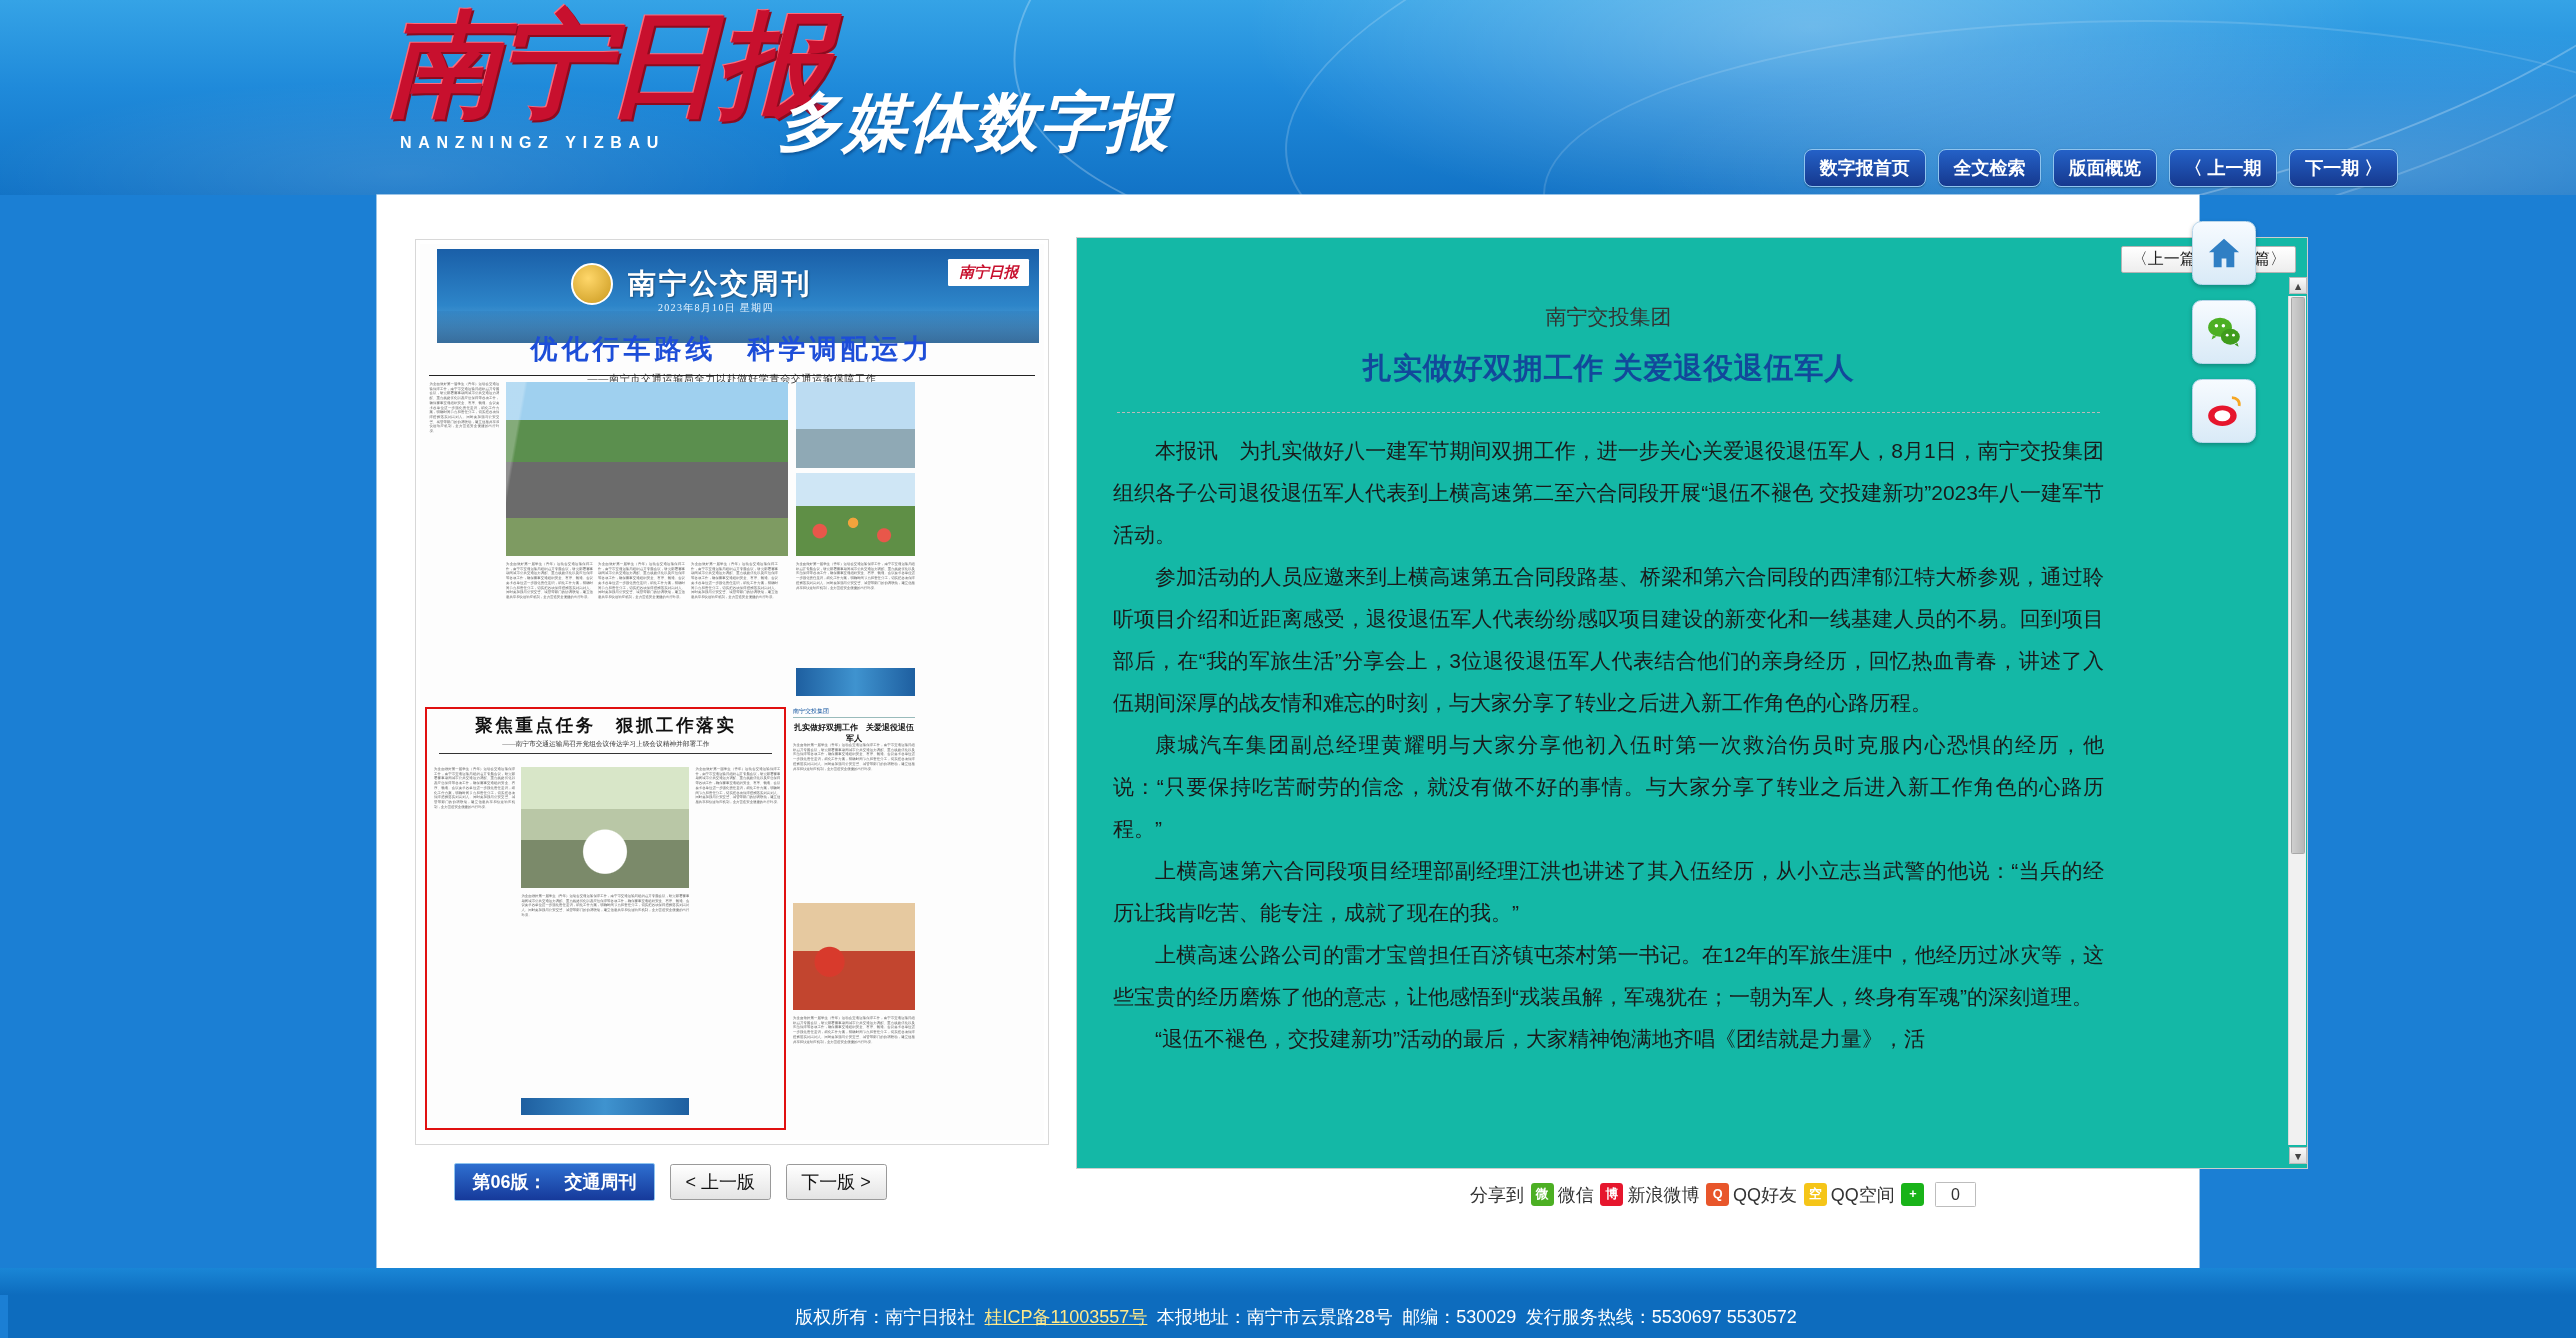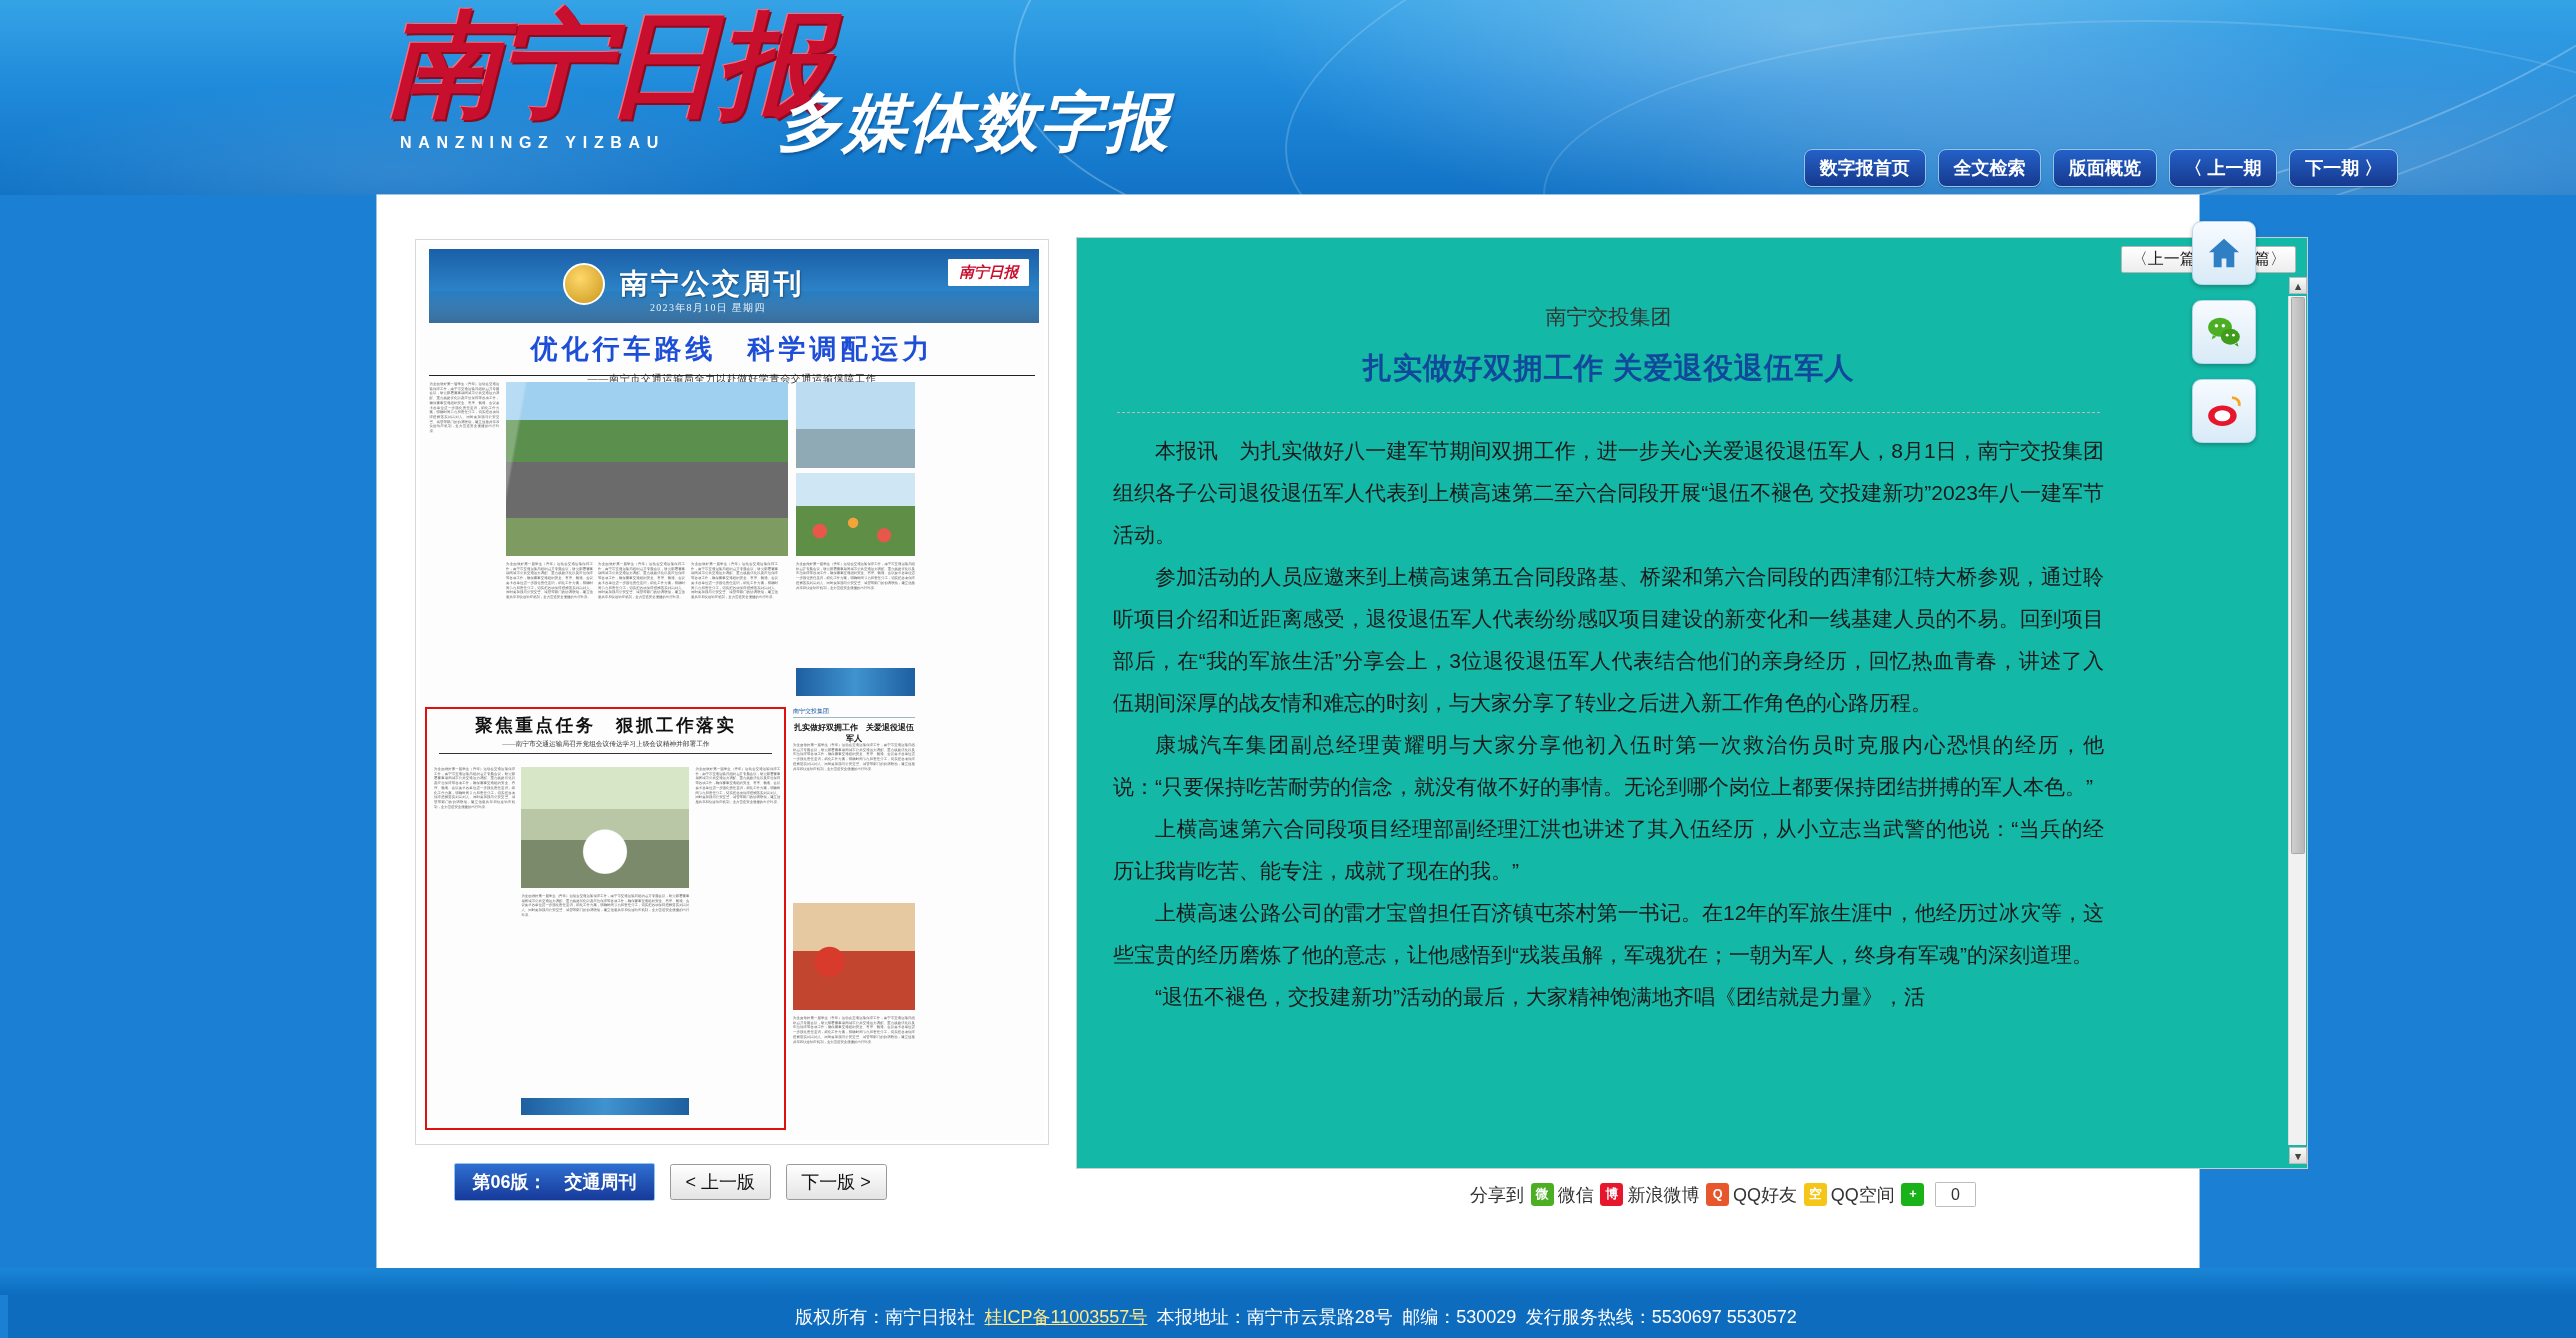--- a/index.html
+++ b/index.html
@@ -82,21 +82,21 @@
     border:0.7px solid #d8d8d8; background:#fff;
     padding:4px;
   }
   #paper {
     position:relative; width:100%; height:100%;
     background:#fdfdfd; overflow:hidden;
     font-family:"Liberation Serif", serif;
   }
   
   #np-masthead {
-    position:absolute; left:9px; top:5.4px; right:5.4px; height:74px;
+    position:absolute; left:17px; top:5.4px; right:5.4px; height:94px;
     background:linear-gradient(180deg,#1a5fa8,#2d85c9 60%, #6fb4e0);
     overflow:hidden;
   }
   #np-masthead .cityline {
     position:absolute; left:0; bottom:0; width:100%; height:32px;
     background:linear-gradient(180deg, rgba(20,80,140,0.1), rgba(10,50,100,0.55));
   }
   #np-badge {
     position:absolute; left:134px; top:13.4px; width:42px; height:42px; border-radius:50%;
     background:radial-gradient(circle at 40% 35%, #ffd76a, #c9981e);
@@ -372,21 +372,21 @@
       <div class="minibtn">下一篇〉</div>
     </div>
 
     <div id="article">
       <div id="art-kicker">南宁交投集团</div>
       <div id="art-title">扎实做好双拥工作 关爱退役退伍军人</div>
       <div id="art-divider"></div>
       <div id="art-body">
         <p>本报讯　为扎实做好八一建军节期间双拥工作，进一步关心关爱退役退伍军人，8月1日，南宁交投集团组织各子公司退役退伍军人代表到上横高速第二至六合同段开展“退伍不褪色 交投建新功”2023年八一建军节活动。</p>
         <p>参加活动的人员应邀来到上横高速第五合同段路基、桥梁和第六合同段的西津郁江特大桥参观，通过聆听项目介绍和近距离感受，退役退伍军人代表纷纷感叹项目建设的新变化和一线基建人员的不易。回到项目部后，在“我的军旅生活”分享会上，3位退役退伍军人代表结合他们的亲身经历，回忆热血青春，讲述了入伍期间深厚的战友情和难忘的时刻，与大家分享了转业之后进入新工作角色的心路历程。</p>
-        <p>康城汽车集团副总经理黄耀明与大家分享他初入伍时第一次救治伤员时克服内心恐惧的经历，他说：“只要保持吃苦耐劳的信念，就没有做不好的事情。无论到哪个岗位上都要保持团结拼搏的军人本色。”</p>
+        <p>康城汽车集团副总经理黄耀明与大家分享他初入伍时第一次救治伤员时克服内心恐惧的经历，他说：“只要保持吃苦耐劳的信念，就没有做不好的事情。与大家分享了转业之后进入新工作角色的心路历程。”</p>
         <p>上横高速第六合同段项目经理部副经理江洪也讲述了其入伍经历，从小立志当武警的他说：“当兵的经历让我肯吃苦、能专注，成就了现在的我。”</p>
         <p>上横高速公路公司的雷才宝曾担任百济镇屯茶村第一书记。在12年的军旅生涯中，他经历过冰灾等，这些宝贵的经历磨炼了他的意志，让他感悟到“戎装虽解，军魂犹在；一朝为军人，终身有军魂”的深刻道理。</p>
         <p>“退伍不褪色，交投建新功”活动的最后，大家精神饱满地齐唱《团结就是力量》，活</p>
       </div>
     </div>
 
     <div id="reader-scroll">
       <div class="arrow-up">▲</div>
       <div class="thumb"></div>
       <div class="arrow-down">▼</div>

